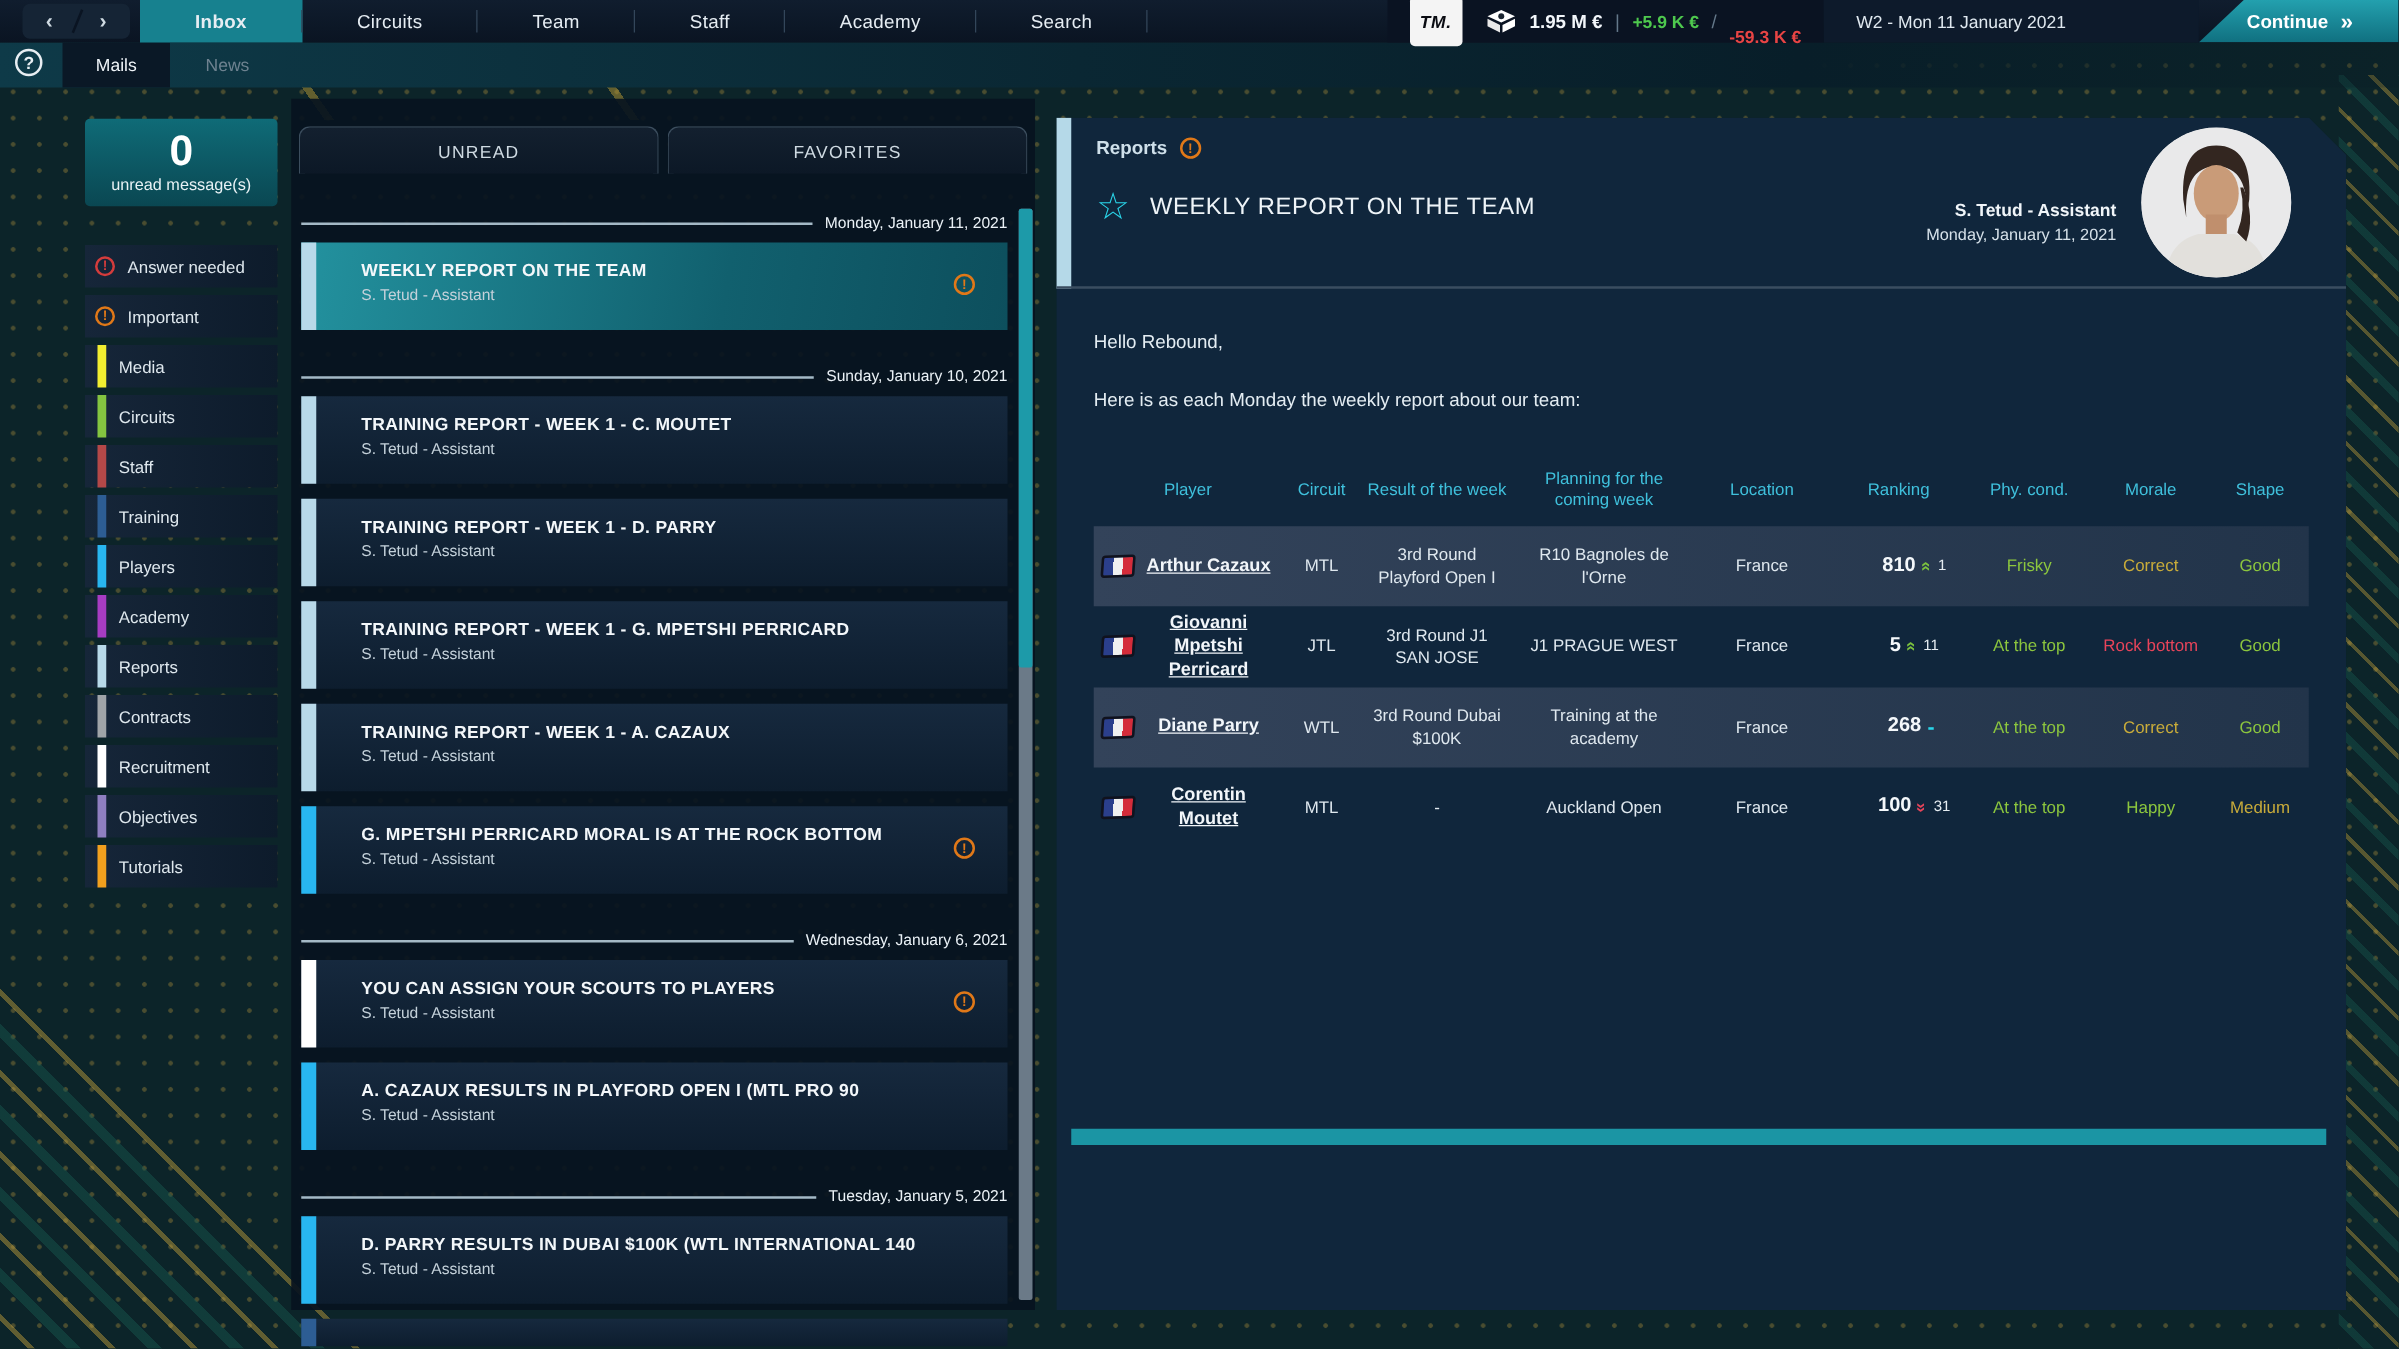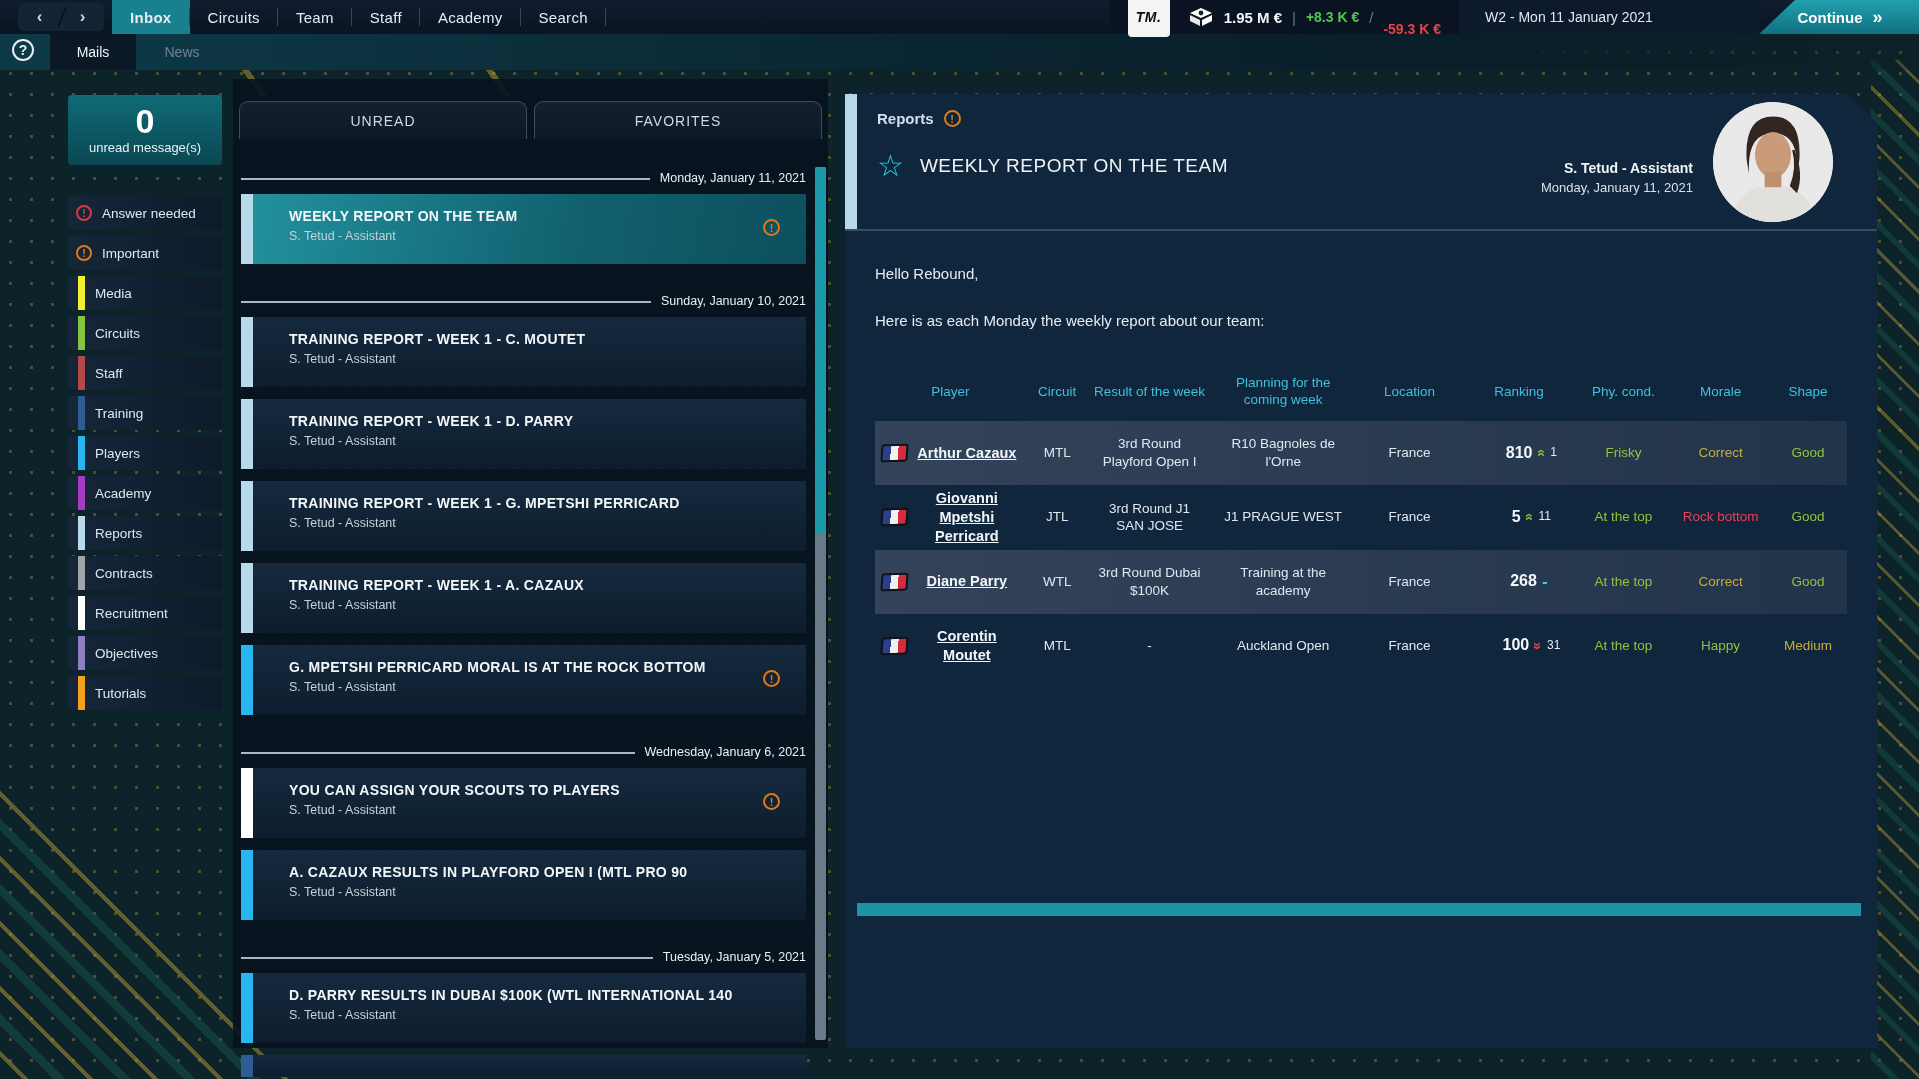--- a/index.html
+++ b/index.html
@@ -42,21 +42,21 @@
   }
   .nav-hist {
     width:86px; margin:3px 0 3px 18px; background:#152435; border-radius:6px;
     display:flex; align-items:center; justify-content:space-around;
     color:#cfdae2; font-size:17px; font-weight:bold; position:relative;
   }
   .nav-hist::after { content:""; position:absolute; left:50%; top:4px; bottom:4px; width:2px; background:#0a1422; transform:rotate(22deg); }
   .nav-hist span { cursor:pointer; }
   .top-tabs { display:flex; margin-left:8px; }
   .top-tab {
-    padding:0 18px; display:flex; align-items:center; font-size:15px; color:#e6edf3;
+    padding:0 44px; display:flex; align-items:center; font-size:15px; color:#e6edf3;
     position:relative; cursor:pointer; letter-spacing:.3px;
   }
   .top-tab::after { content:""; position:absolute; right:0; top:8px; bottom:8px; width:1px; background:#33465a; }
   .top-tab.active { background:#17818f; font-weight:bold; }
   .top-right { margin-left:auto; display:flex; align-items:stretch; }
   .money-block {
     background:#0a1322; display:flex; align-items:center; padding:0 18px; gap:10px;
   }
   .tm-logo {
     width:42px; height:40px; background:#f4f4f4; border-radius:4px;
@@ -234,21 +234,21 @@
       <span class="money-ic">
         <svg width="26" height="20" viewBox="0 0 26 20">
           <path d="M2 6 L13 1 L24 6 L13 11 Z" fill="#ffffff"></path>
           <path d="M2 8 V14 L12 19 V13 Z" fill="#e8e8e8"></path>
           <path d="M24 8 V14 L14 19 V13 Z" fill="#ffffff"></path>
           <circle cx="13" cy="6" r="2.4" fill="#1a2430"></circle>
         </svg>
       </span>
       <span class="money-txt">1.95 M €</span>
       <span class="money-sep">|</span>
-      <span class="money-gain">+8.3 K €</span>
+      <span class="money-gain">+5.9 K €</span>
       <span class="money-sep">/</span>
       <span class="money-loss">-59.3 K €</span>
     </div>
     <div class="date-chip">W2 - Mon 11 January 2021</div>
     <div class="continue-btn">
       <span>Continue</span>
       <span class="dbl-chev">»</span>
     </div>
   </div>
 </header>

